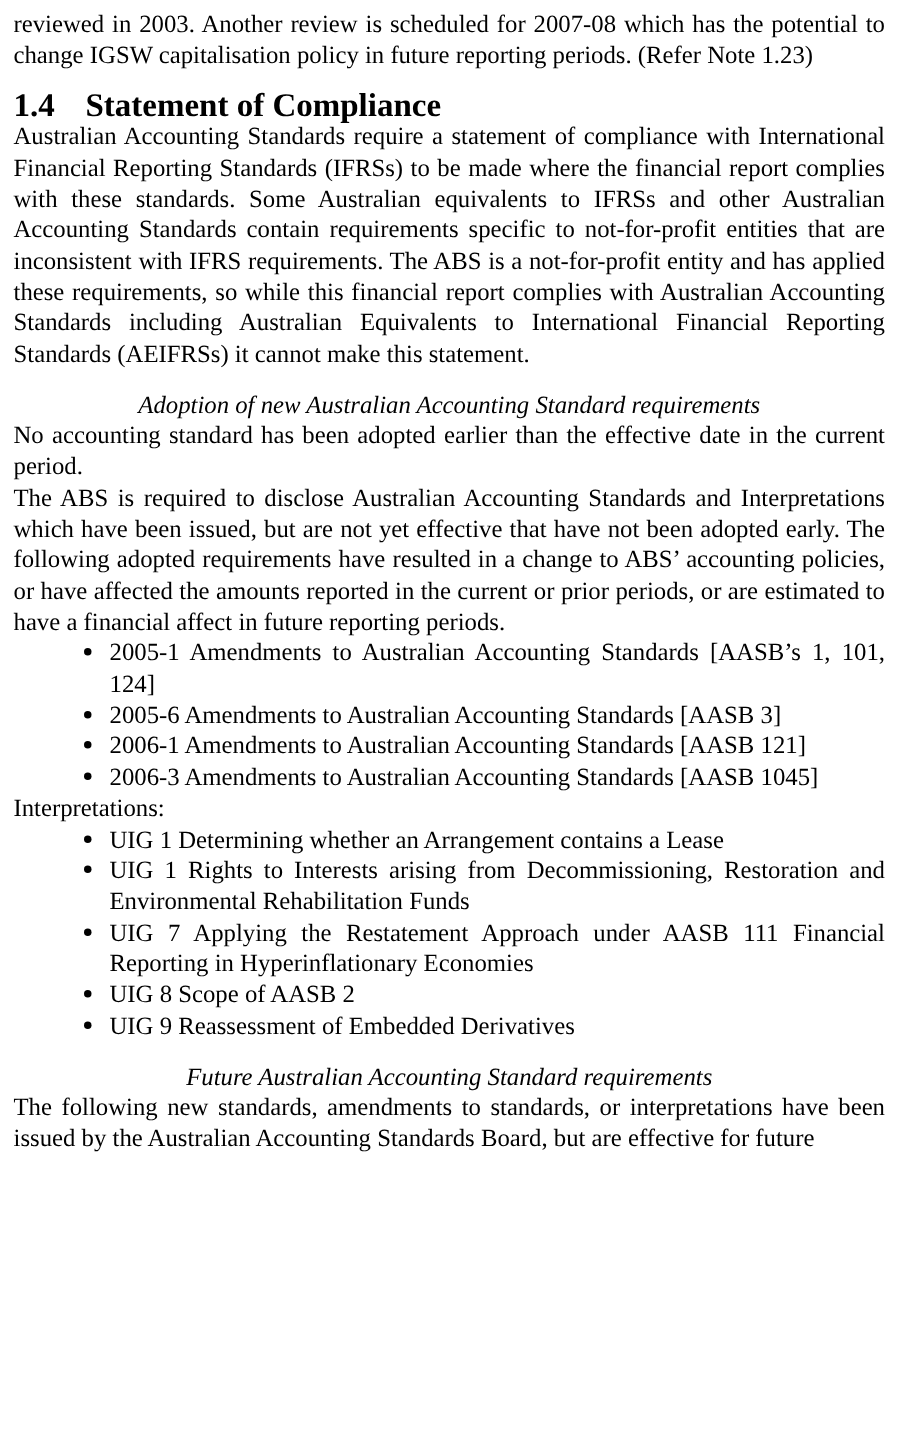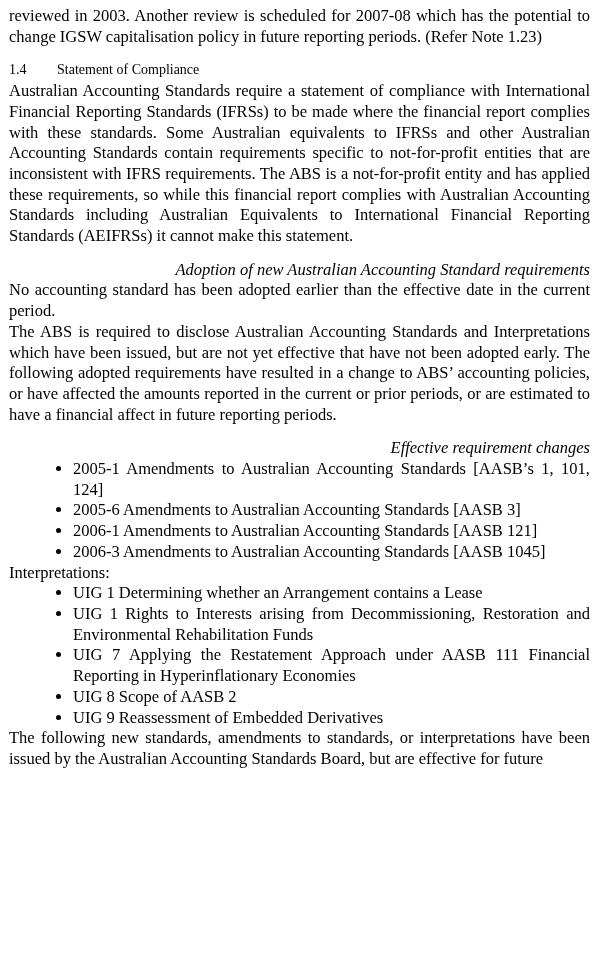--- a/index.html
+++ b/index.html
@@ -16,29 +16,29 @@
     line-height: 20.7px;
   }
   .para {
     margin: 0 0 0 0;
     text-align: justify;
   }
   .para.first { margin-top: 0; }
   .section-heading {
     display: flex;
     margin: 13px 0 0 0;
-    font-size: 14px;
-    font-weight: normal;
+    font-size: 22px;
+    font-weight: bold;
     line-height: 20.7px;
   }
   .section-heading .num { width: 48px; flex: 0 0 48px; }
   .subhead {
     margin: 13px 0 0 0;
     font-style: italic;
-    text-align: right;
+    text-align: center;
   }
   .list-label {
     margin: 0;
     text-align: left;
   }
   ul.doc-list {
     margin: 0;
     padding: 0 0 0 64px;
     list-style: disc outside;
   }
@@ -59,37 +59,37 @@
   </h2>
 
   <p class="para">Australian Accounting Standards require a statement of compliance with International Financial Reporting Standards (IFRSs) to be made where the financial report complies with these standards.  Some Australian equivalents to IFRSs and other Australian Accounting Standards contain requirements specific to not-for-profit entities that are inconsistent with IFRS requirements.  The ABS is a not-for-profit entity and has applied these requirements, so while this financial report complies with Australian Accounting Standards including Australian Equivalents to International Financial Reporting Standards (AEIFRSs) it cannot make this statement.</p>
 
   <p class="subhead">Adoption of new Australian Accounting Standard requirements</p>
 
   <p class="para">No accounting standard has been adopted earlier than the effective date in the current period.</p>
 
   <p class="para">The ABS is required to disclose Australian Accounting Standards and Interpretations which have been issued, but are not yet effective that have not been adopted early. The following adopted requirements have resulted in a change to ABS’ accounting policies, or have affected the amounts reported in the current or prior periods, or are estimated to have a financial affect in future reporting periods.</p>
 
-  <p class="subhead">Effective requirement changes</p>
 
 
 
   <ul class="doc-list">
     <li>2005-1 Amendments to Australian Accounting Standards [AASB’s 1, 101, 124]</li>
     <li>2005-6 Amendments to Australian Accounting Standards [AASB 3]</li>
     <li>2006-1 Amendments to Australian Accounting Standards [AASB 121]</li>
     <li>2006-3 Amendments to Australian Accounting Standards [AASB 1045]</li>
   </ul>
 
   <p class="list-label">Interpretations:</p>
 
   <ul class="doc-list">
     <li>UIG 1 Determining whether an Arrangement contains a Lease</li>
     <li>UIG 1 Rights to Interests arising from Decommissioning, Restoration and Environmental Rehabilitation Funds</li>
     <li>UIG 7 Applying the Restatement Approach under AASB 111 Financial Reporting in Hyperinflationary Economies</li>
     <li>UIG 8 Scope of AASB 2</li>
     <li>UIG 9 Reassessment of Embedded Derivatives</li>
   </ul>
 
+  <p class="subhead">Future Australian Accounting Standard requirements</p>
 
   <p class="para">The following new standards, amendments to standards, or interpretations have been issued by the Australian Accounting Standards Board, but are effective for future</p>
 
 </div>
 
 </body></html>

